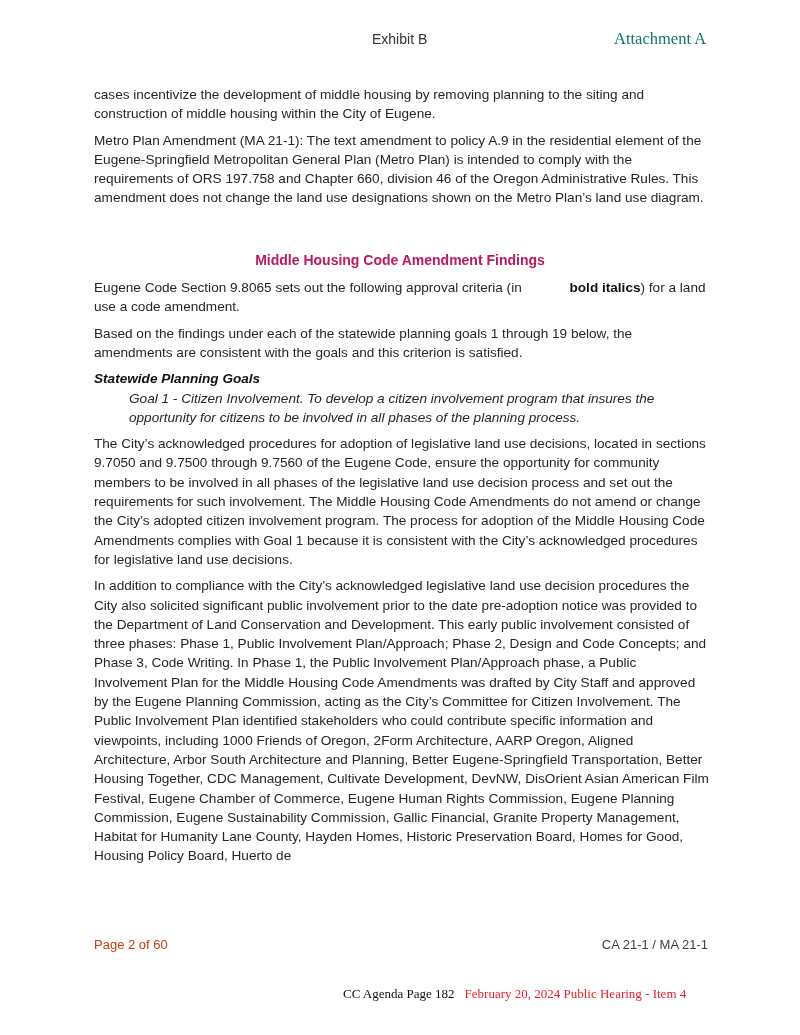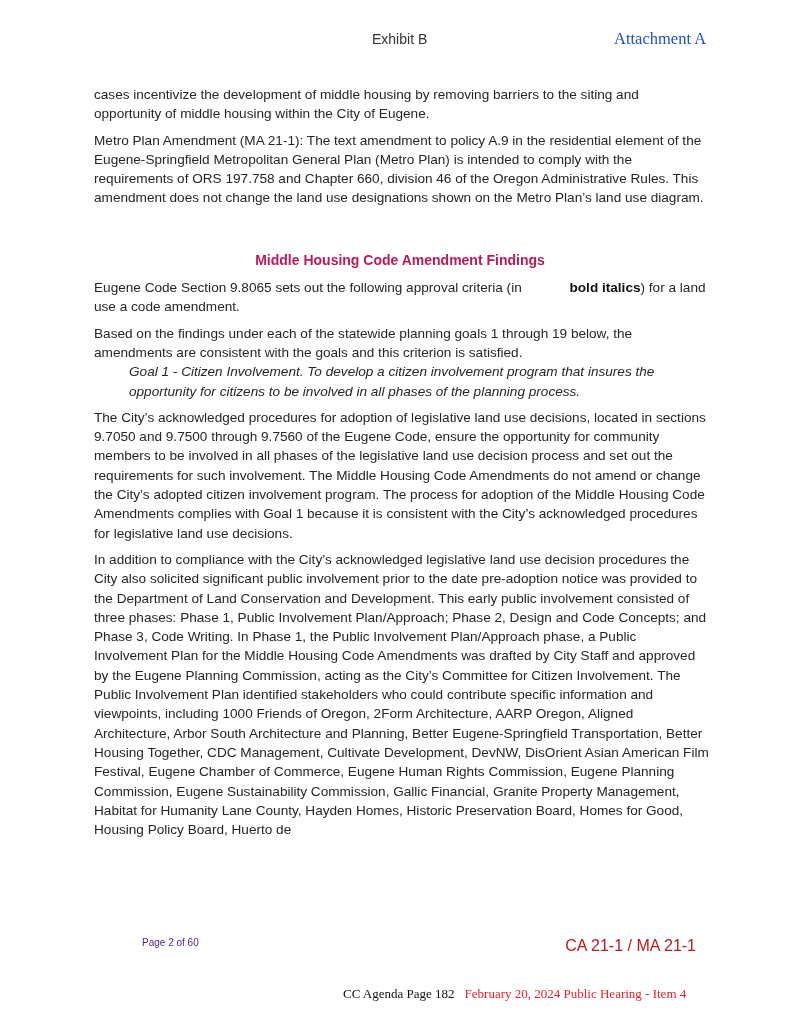--- a/index.html
+++ b/index.html
@@ -1,55 +1,56 @@
 <!DOCTYPE html>
 <html><head>
 <meta charset="utf-8">
 <style>
   html, body { margin: 0; padding: 0; background: #ffffff; }
   body { width: 800px; height: 1035px; position: relative; overflow: hidden;
          font-family: "Liberation Sans", sans-serif; color: #262626; }
   .page { position: absolute; left: 0; top: 0; width: 800px; height: 1035px; }
   .hdr-exhibit { position: absolute; left: 372px; top: 31px; font-size: 14px; color: #333; }
   .hdr-attach { position: absolute; left: 614px; top: 29px; font-family: "Liberation Serif", serif;
-                font-size: 16.5px; color: #1d4ed8; }
+                font-size: 16.5px; color: #0f766e; }
   .body { position: absolute; left: 94px; top: 85px; width: 612px; font-size: 13.6px; line-height: 19.3px; }
   .body p { margin: 0; }
   .gap-s { margin-top: 7px !important; }
   .u { }
   .section-title { text-align: center; font-weight: bold; font-size: 14px; margin-top: 43px !important; margin-bottom: 8px !important; color: #be185d; }
   .bi { font-weight: bold; color: #111; margin-left: 44px; }
   .crit { font-weight: bold; font-style: italic; font-size: 14px; line-height: 19.5px; margin-top: 7px !important; color: #111; }
   .sub-h { font-weight: bold; font-style: italic; margin-top: 7px !important; color: #111; }
   .goal { font-style: italic; padding-left: 35px; }
   .full { margin-left: -4px; width: 616px; }
-  .ftr-page { position: absolute; left: 94px; top: 937px; font-size: 10px; color: #4c1d95; margin-left: 48px; }
-  .ftr-case { position: absolute; right: 104px; top: 937px; font-size: 16px; color: #b91c1c; }
+  .ftr-page { position: absolute; left: 94px; top: 937px; font-size: 13px; color: #c2410c; }
+  .ftr-case { position: absolute; right: 92px; top: 937px; font-size: 13px; color: #404040; }
   .agenda { position: absolute; left: 343px; top: 986px; font-family: "Liberation Serif", serif; font-size: 13px; color: #111; }
   .agenda .red { color: #e8202a; margin-left: 10px; }
 </style>
 </head>
 <body>
 
 <div class="page">
   <div class="hdr-exhibit">Exhibit B</div>
   <div class="hdr-attach">Attachment A</div>
 
   <div class="body">
-    <p>cases incentivize the development of middle housing by removing barriers to the siting and opportunity of middle housing within the City of Eugene.</p>
+    <p>cases incentivize the development of middle housing by removing planning to the siting and construction of middle housing within the City of Eugene.</p>
 
     <p class="gap-s"><span class="u">Metro Plan Amendment (MA 21-1)</span><span>: The text amendment to policy A.9 in the residential element of the Eugene-Springfield Metropolitan General Plan (Metro Plan) is intended to comply with the requirements of ORS 197.758 and Chapter 660, division 46 of the Oregon Administrative Rules. This amendment does not change the land use designations shown on the Metro Plan’s land use diagram.</span></p>
 
     <p class="section-title">Middle Housing Code Amendment Findings</p>
 
     <p><span>Eugene Code Section 9.8065 sets out the following approval criteria (in </span><span class="bi">bold italics</span><span>) for a land use a code amendment.</span></p>
 
 
     <p class="gap-s">Based on the findings under each of the statewide planning goals 1 through 19 below, the amendments are consistent with the goals and this criterion is satisfied.</p>
 
+    <p class="sub-h">Statewide Planning Goals</p>
 
     <p class="goal"><span class="u">Goal 1 - Citizen Involvement</span><span>. To develop a citizen involvement program that insures the opportunity for citizens to be involved in all phases of the planning process.</span></p>
 
     <p class="full gap-s">The City’s acknowledged procedures for adoption of legislative land use decisions, located in sections 9.7050 and 9.7500 through 9.7560 of the Eugene Code, ensure the opportunity for community members to be involved in all phases of the legislative land use decision process and set out the requirements for such involvement. The Middle Housing Code Amendments do not amend or change the City’s adopted citizen involvement program. The process for adoption of the Middle Housing Code Amendments complies with Goal 1 because it is consistent with the City’s acknowledged procedures for legislative land use decisions.</p>
 
     <p class="full gap-s">In addition to compliance with the City’s acknowledged legislative land use decision procedures the City also solicited significant public involvement prior to the date pre-adoption notice was provided to the Department of Land Conservation and Development.   This early public involvement consisted of three phases: Phase 1, Public Involvement Plan/Approach; Phase 2, Design and Code Concepts; and Phase 3, Code Writing.  In Phase 1, the Public Involvement Plan/Approach phase, a Public Involvement Plan for the Middle Housing Code Amendments was drafted by City Staff and approved by the Eugene Planning Commission, acting as the City’s Committee for Citizen Involvement. The Public Involvement Plan identified stakeholders who could contribute specific information and viewpoints, including 1000 Friends of Oregon, 2Form Architecture, AARP Oregon, Aligned Architecture, Arbor South Architecture and Planning, Better Eugene-Springfield Transportation, Better Housing Together, CDC Management, Cultivate Development, DevNW, DisOrient Asian American Film Festival, Eugene Chamber of Commerce, Eugene Human Rights Commission, Eugene Planning Commission, Eugene Sustainability Commission, Gallic Financial, Granite Property Management, Habitat for Humanity Lane County, Hayden Homes, Historic Preservation Board, Homes for Good, Housing Policy Board, Huerto de</p>
   </div>
 
   <div class="ftr-page">Page 2 of 60</div>
   <div class="ftr-case">CA 21-1 / MA 21-1</div>

